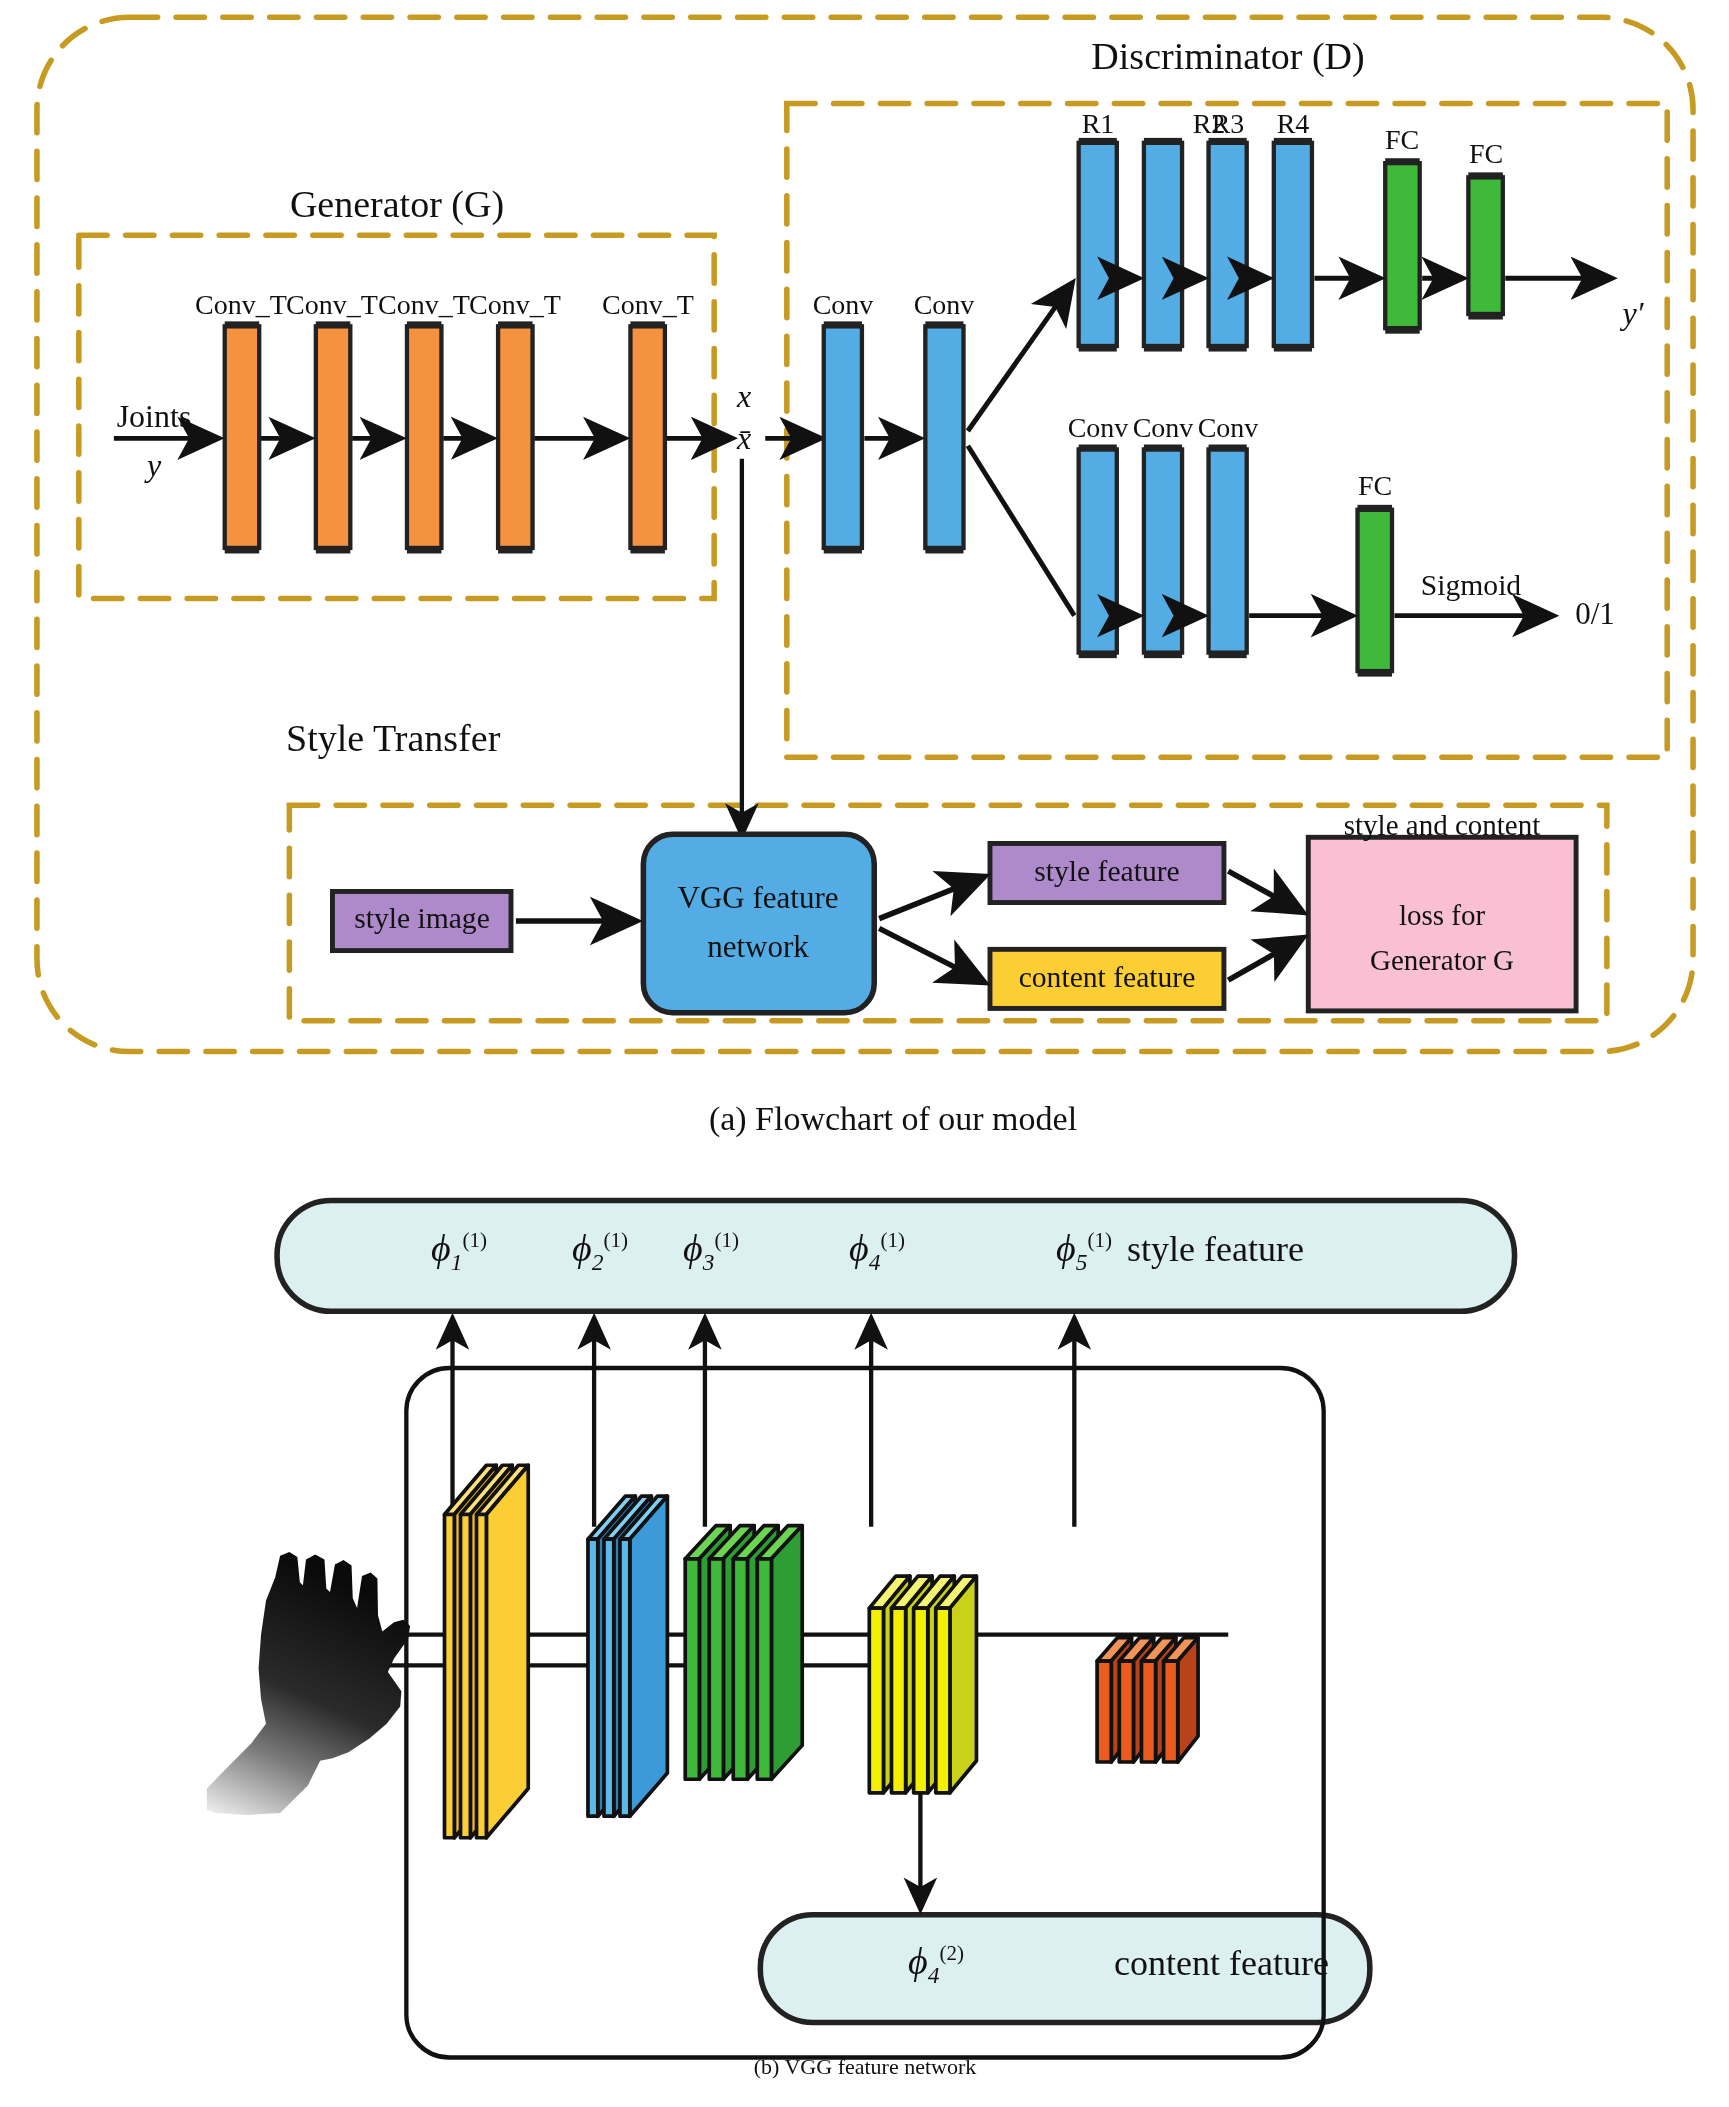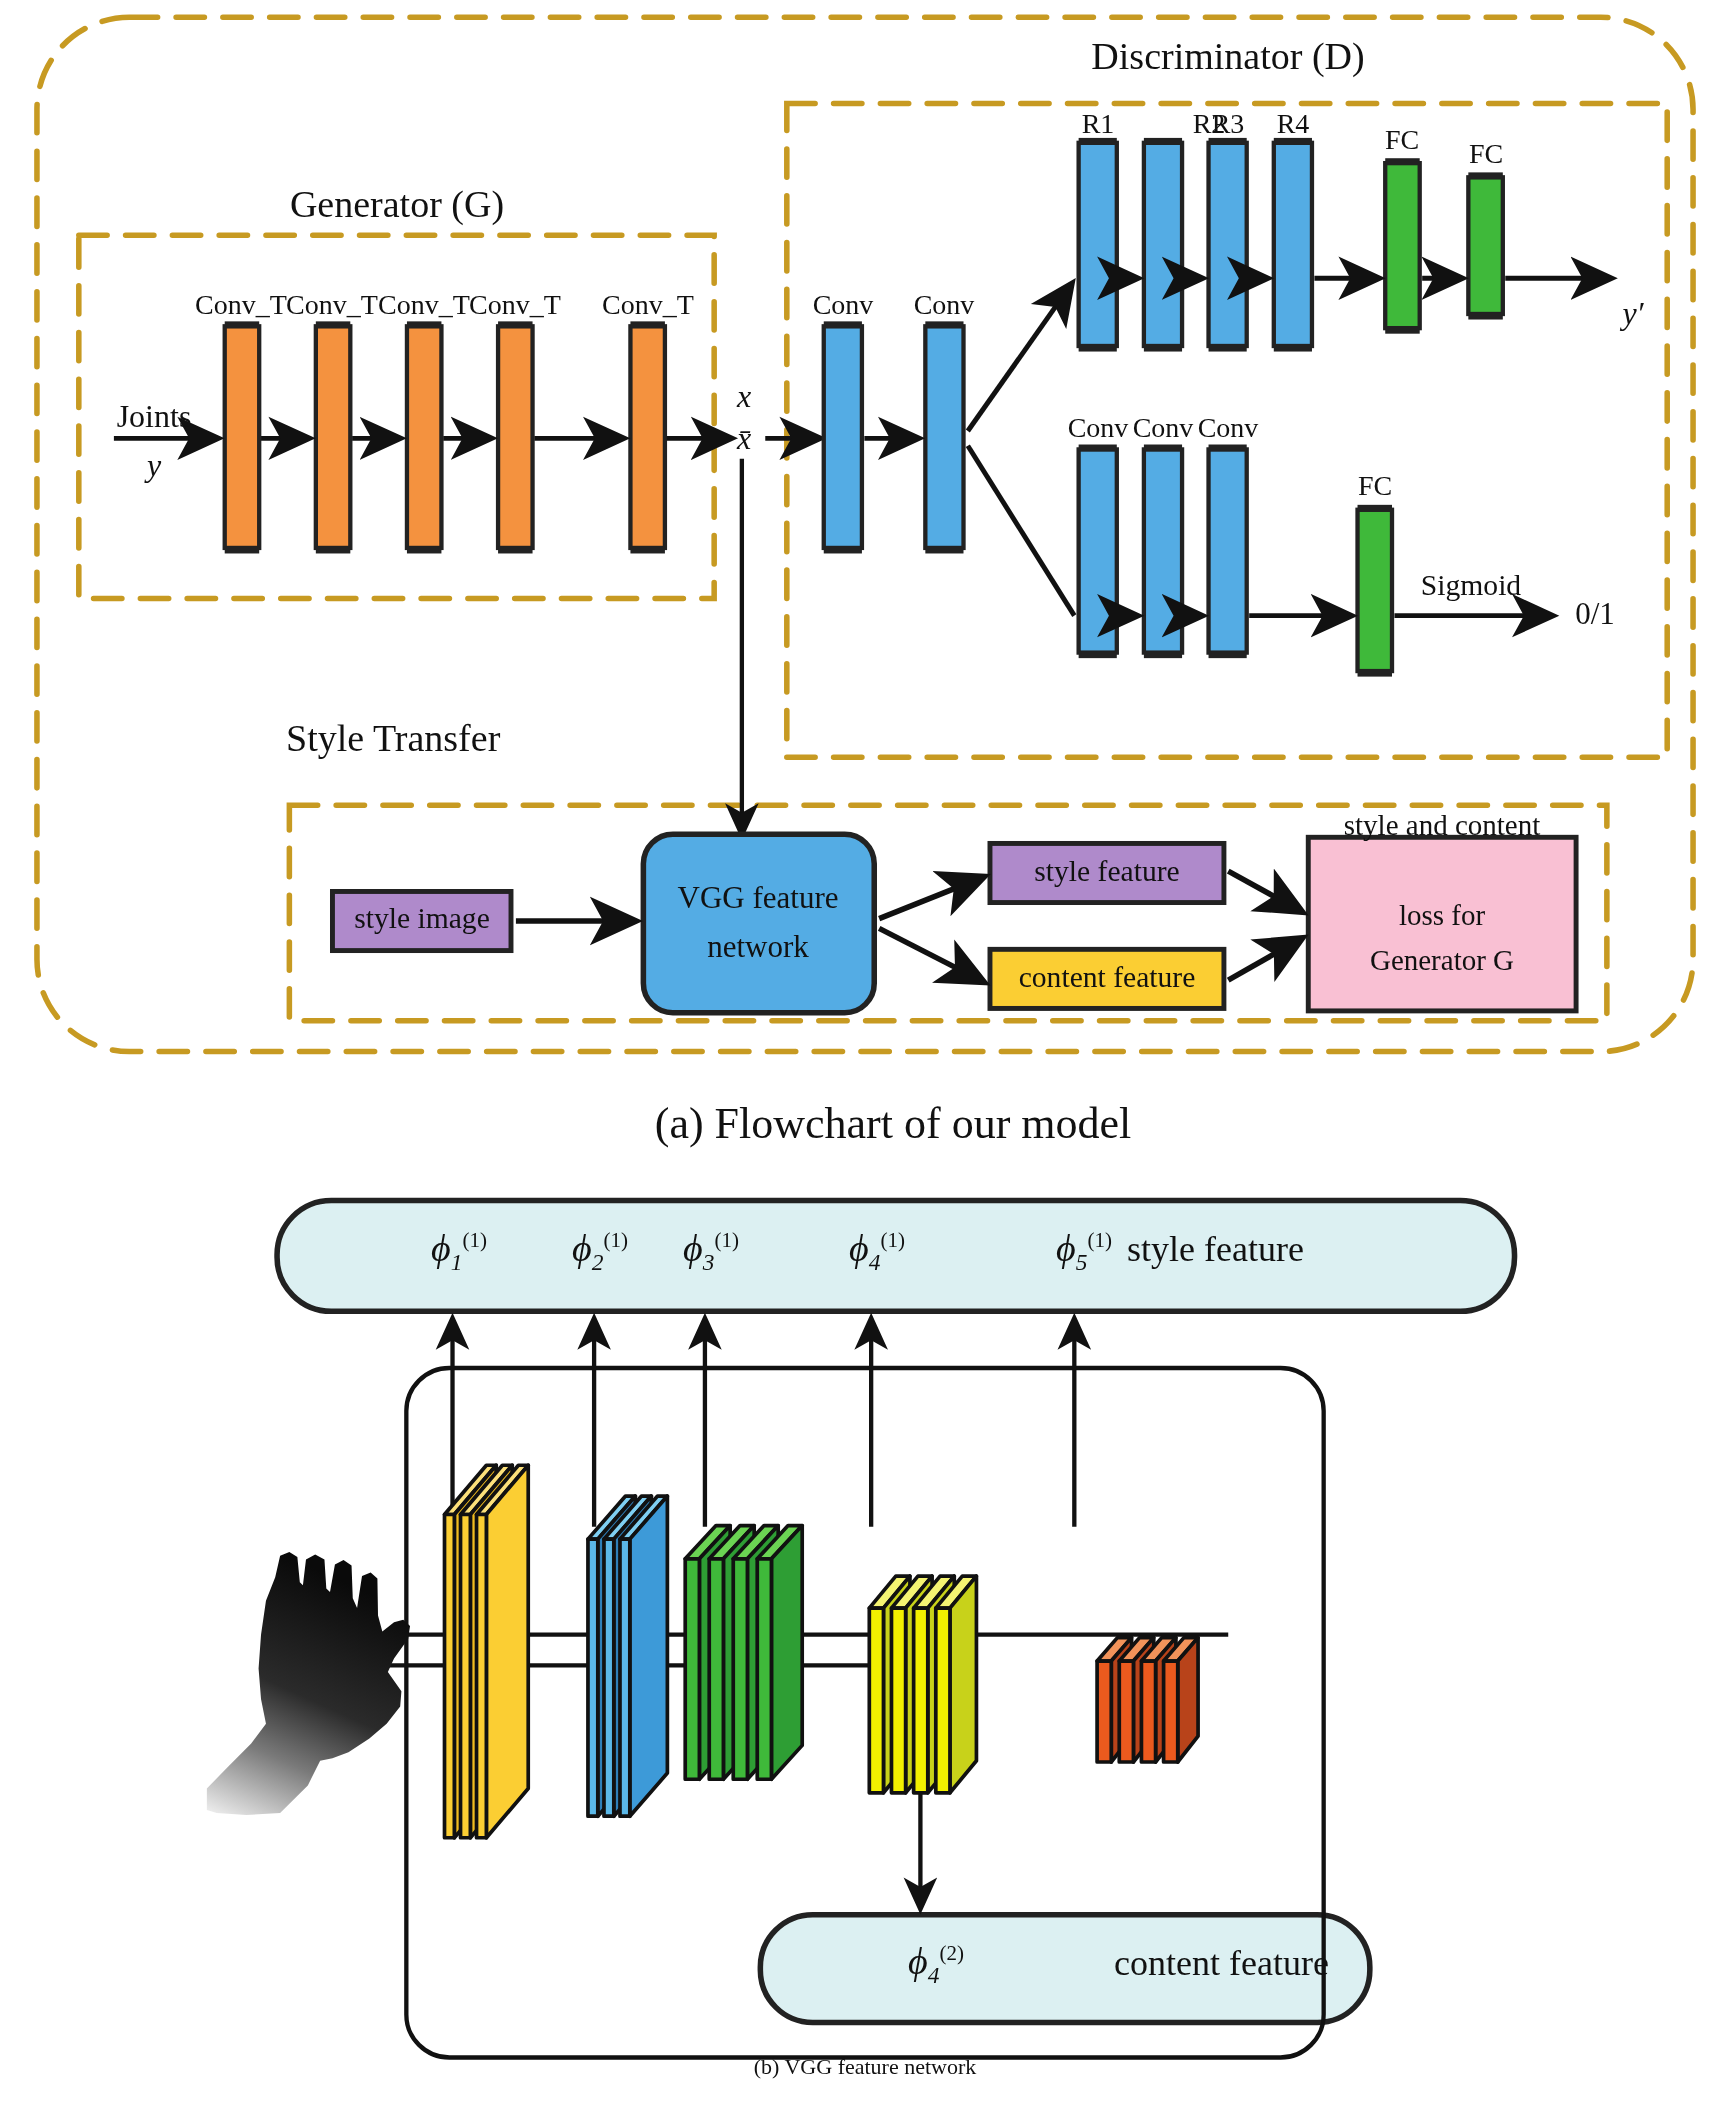--- a/index.html
+++ b/index.html
@@ -367,21 +367,21 @@
 
   <div class="lbl ctr serif" style="left:422px;top:904px;font-size:29.6px;">style image</div>
   <div class="lbl ctr serif" style="left:758px;top:882px;font-size:31px;">VGG feature</div>
   <div class="lbl ctr serif" style="left:758px;top:931px;font-size:31px;">network</div>
   <div class="lbl ctr serif" style="left:1107px;top:857px;font-size:29.6px;">style feature</div>
   <div class="lbl ctr serif" style="left:1107px;top:963px;font-size:29.6px;">content feature</div>
   <div class="lbl ctr serif" style="left:1442px;top:811px;font-size:29px;">style and content</div>
   <div class="lbl ctr serif" style="left:1442px;top:901px;font-size:29px;">loss for</div>
   <div class="lbl ctr serif" style="left:1442px;top:946px;font-size:29px;">Generator G</div>
 
-  <div class="lbl ctr serif" style="left:893px;top:1102px;font-size:44px;">(a) Flowchart of our model</div>
+  <div class="lbl ctr serif" style="left:893px;top:1102px;font-size:34px;">(a) Flowchart of our model</div>
   <div class="lbl ctr serif" style="left:865px;top:2056px;font-size:22px;">(b) VGG feature network</div>
 
   <div class="lbl ctr serif ital" style="left:459px;top:1229px;font-size:38px;">
     <span>ϕ</span><sub style="font-size:23.4px;">1</sub><sup style="font-size:21px;font-style:normal;">(1)</sup>
   </div>
   <div class="lbl ctr serif ital" style="left:600px;top:1229px;font-size:38px;">
     <span>ϕ</span><sub style="font-size:23.4px;">2</sub><sup style="font-size:21px;font-style:normal;">(1)</sup>
   </div>
   <div class="lbl ctr serif ital" style="left:711px;top:1229px;font-size:38px;">
     <span>ϕ</span><sub style="font-size:23.4px;">3</sub><sup style="font-size:21px;font-style:normal;">(1)</sup>

